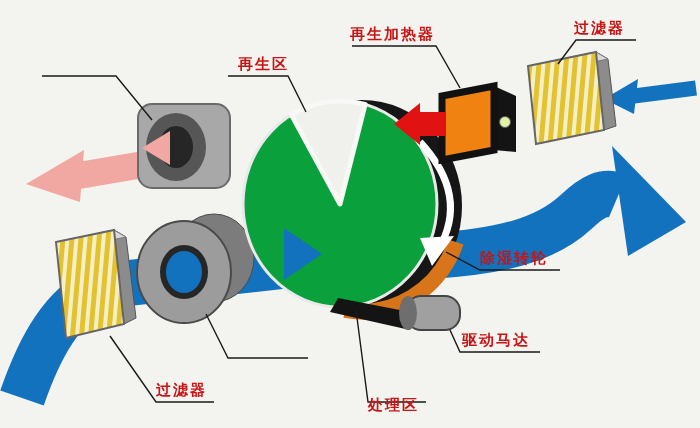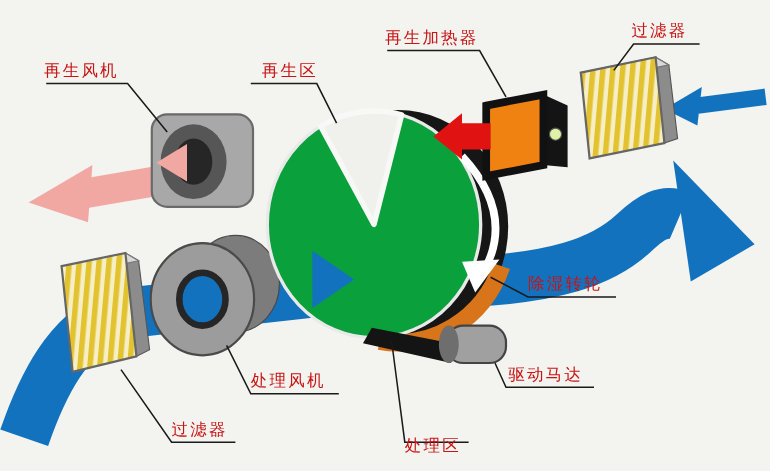--- a/index.html
+++ b/index.html
@@ -6,21 +6,21 @@
   .stage{
     position:relative;
     width:700px;height:428px;
     background:#f3f3ef;
     overflow:hidden;
     font-family:"DejaVu Sans","Liberation Sans",sans-serif;
   }
   .stage svg{position:absolute;left:0;top:0;}
   .lbl{
     position:absolute;
-    font-weight:normal;
+    font-weight:bold;
     font-size:15px;
     letter-spacing:2px;
     color:#c81414;
     white-space:nowrap;
     line-height:20px;
     user-select:none;
     text-align:right;
   }
 </style>
 </head>
@@ -107,23 +107,21 @@
       <polyline points="352,46 436,46 460,88"></polyline>
       <polyline points="636,40 576,40 558,64"></polyline>
       <polyline points="560,270 480,270 446,252"></polyline>
       <polyline points="540,352 460,352 450,330"></polyline>
       <polyline points="426,402 368,402 356,310"></polyline>
       <polyline points="308,358 228,358 206,314"></polyline>
       <polyline points="214,402 156,402 110,336"></polyline>
     </g>
   </svg>
 
-  <div class="lbl" style="left:40px;top:54px">再生风机</div>
   <div class="lbl" style="left:238px;top:54px">再生区</div>
   <div class="lbl" style="left:350px;top:24px">再生加热器</div>
   <div class="lbl" style="left:574px;top:18px">过滤器</div>
   <div class="lbl" style="left:462px;top:330px">驱动马达</div>
   <div class="lbl" style="left:480px;top:248px">除湿转轮</div>
   <div class="lbl" style="left:368px;top:395px">处理区</div>
-  <div class="lbl" style="left:228px;top:336px">处理风机</div>
   <div class="lbl" style="left:156px;top:380px">过滤器</div>
 
 </div>
 
 </body></html>

